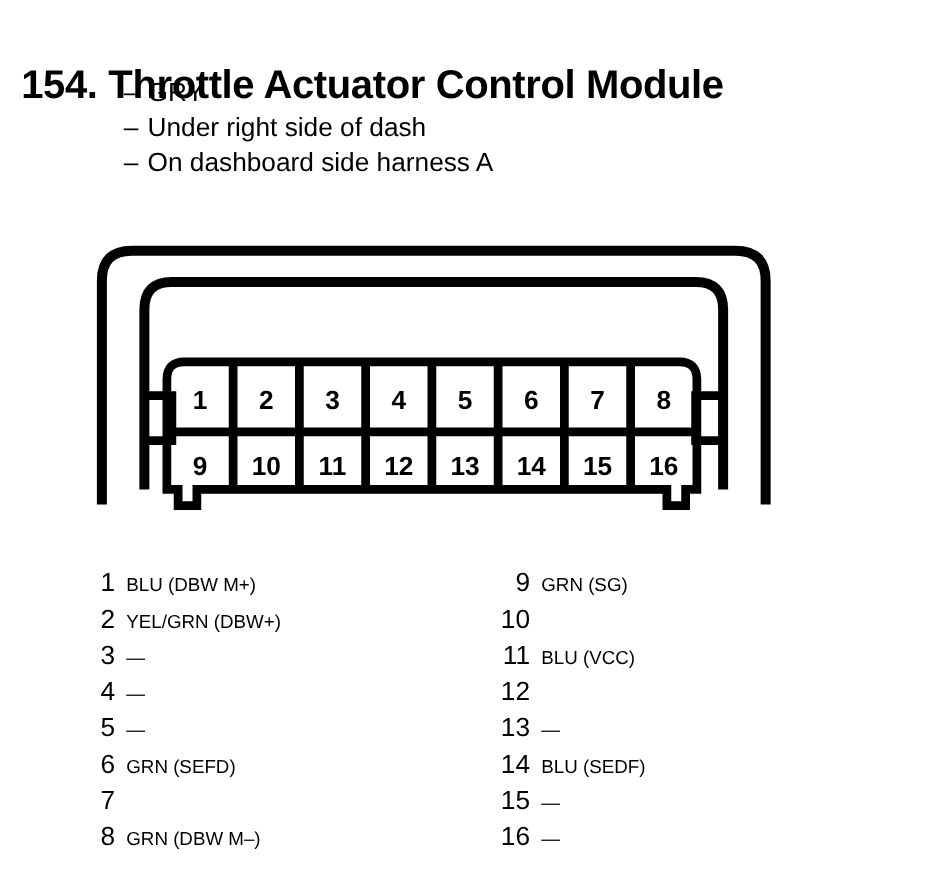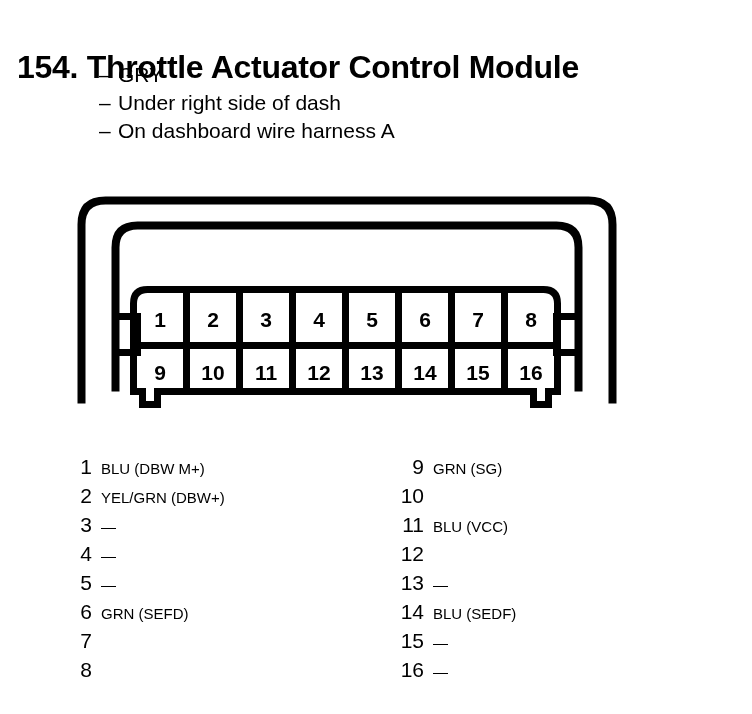--- a/index.html
+++ b/index.html
@@ -109,21 +109,21 @@
   <li>
     <span class="dash">–</span>
     <span>GRY</span>
   </li>
   <li>
     <span class="dash">–</span>
     <span>Under right side of dash</span>
   </li>
   <li>
     <span class="dash">–</span>
-    <span>On dashboard wire harness A</span>
+    <span>On dashboard side harness A</span>
   </li>
 </ul>
 
 <div id="connector-diagram">
   <svg width="580" height="240" viewBox="0 0 580 240" xmlns="http://www.w3.org/2000/svg">
     <g fill="none" stroke="#000000" stroke-width="7" stroke-linecap="butt" stroke-linejoin="miter">
 
       <path d="M 21.5 218.5 L 21.5 39.5 Q 21.5 15.5 45.5 15.5
                L 528.5 15.5 Q 552.5 15.5 552.5 39.5
                L 552.5 218.5" stroke-width="8"></path>
@@ -208,20 +208,21 @@
   </div>
   <div class="legend-row">
     <span class="pin-id">6</span>
     <span class="pin-desc">GRN (SEFD)</span>
   </div>
   <div class="legend-row">
     <span class="pin-id">7</span>
   </div>
   <div class="legend-row">
     <span class="pin-id">8</span>
+    <span class="pin-desc">GRN (DBW M–)</span>
   </div>
 </div>
 
 <div class="pin-legend" id="pin-legend-right">
   <div class="legend-row">
     <span class="pin-id">9</span>
     <span class="pin-desc">GRN (SG)</span>
   </div>
   <div class="legend-row">
     <span class="pin-id">10</span>

